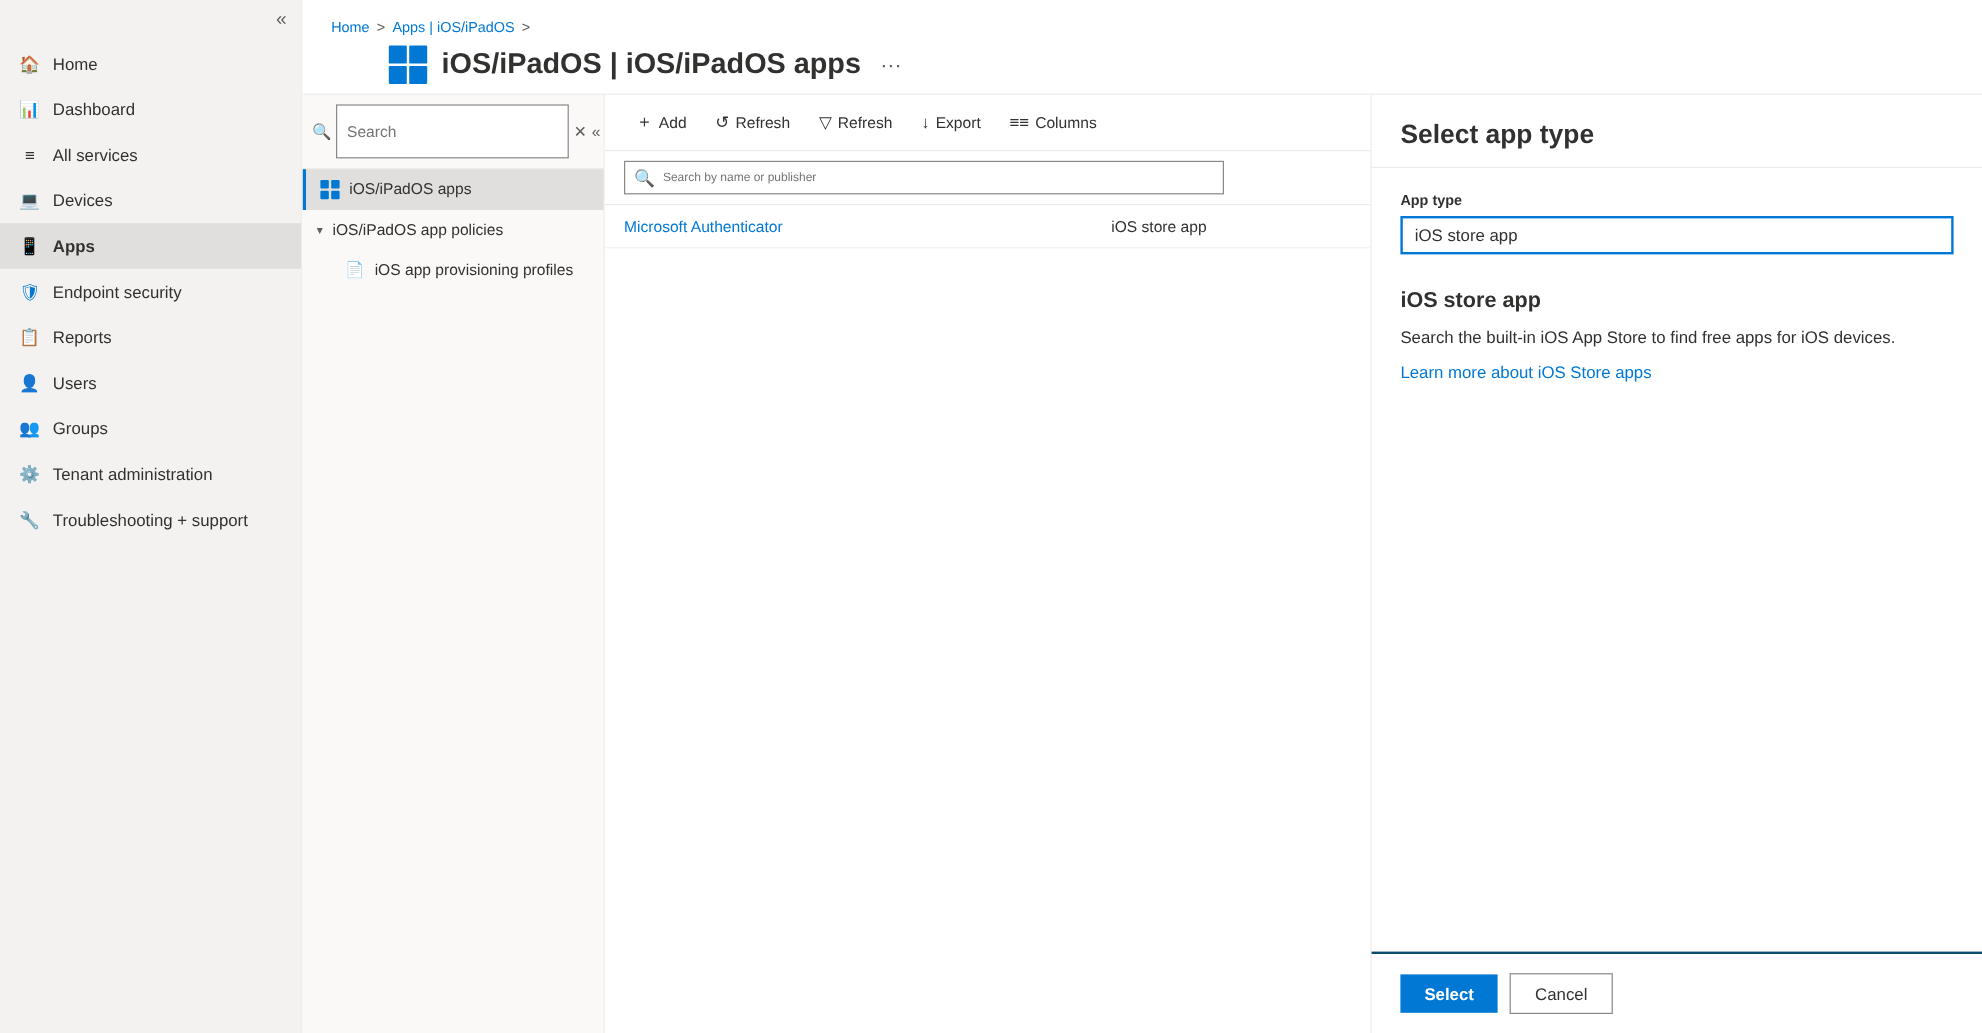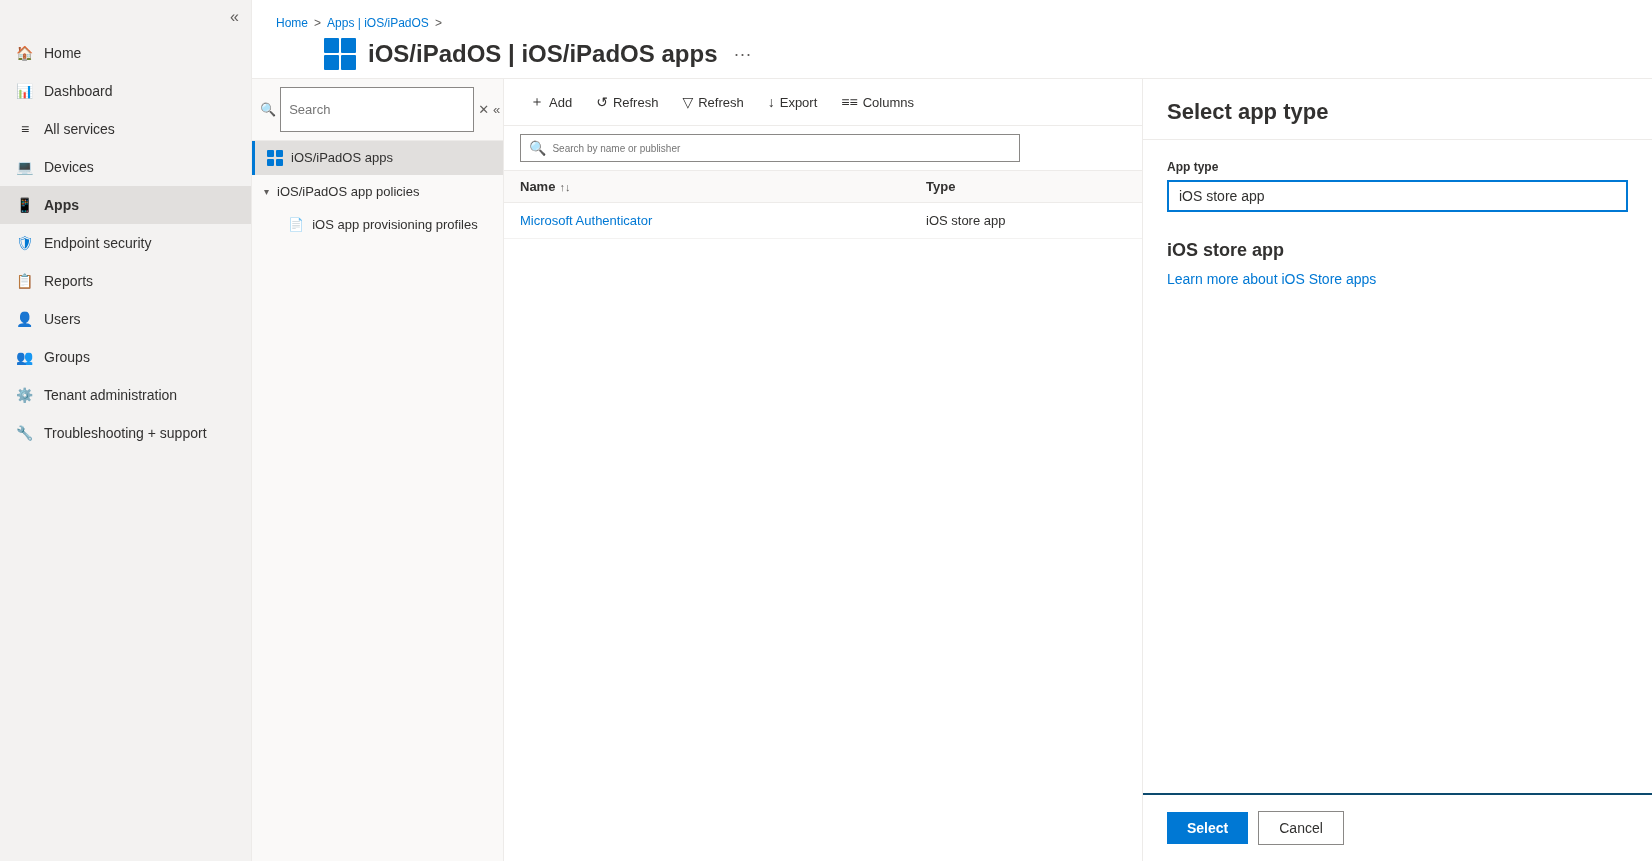--- a/index.html
+++ b/index.html
@@ -478,47 +478,39 @@
       </div>
 
 
       <div class="list-search">
         <div class="list-search-inner">
           <span style="color:#605e5c;">🔍</span>
           <input type="text" placeholder="Search by name or publisher" style="">
         </div>
       </div>
 
-      <div class="table-header">
-        <div class="col-name">
-          <span>Name</span>
-          <span class="sort-icon">↑↓</span>
-        </div>
-        <div class="col-type">
-          <span>Type</span>
-        </div>
-      </div>
 
       <div class="table-row">
         <div class="row-name col-name">Microsoft Authenticator</div>
         <div class="row-type col-type">iOS store app</div>
       </div>
     </div>
 
     <div class="right-panel">
       <div class="right-panel-header">
         <div class="right-panel-title">Select app type</div>
       </div>
 
       <div class="right-panel-body">
         <div class="field-label">App type</div>
         <input class="field-input" type="text" value="iOS store app" style="">
 
         <div class="app-type-section">
           <div class="app-type-title">iOS store app</div>
+          <div class="app-type-desc">Search the built-in iOS App Store to find free apps for iOS devices.</div>
           <a class="learn-more-link">Learn more about iOS Store apps</a>
         </div>
       </div>
 
       <div class="right-panel-footer">
         <button class="btn-primary">Select</button>
         <button class="btn-secondary">Cancel</button>
       </div>
     </div>
 

